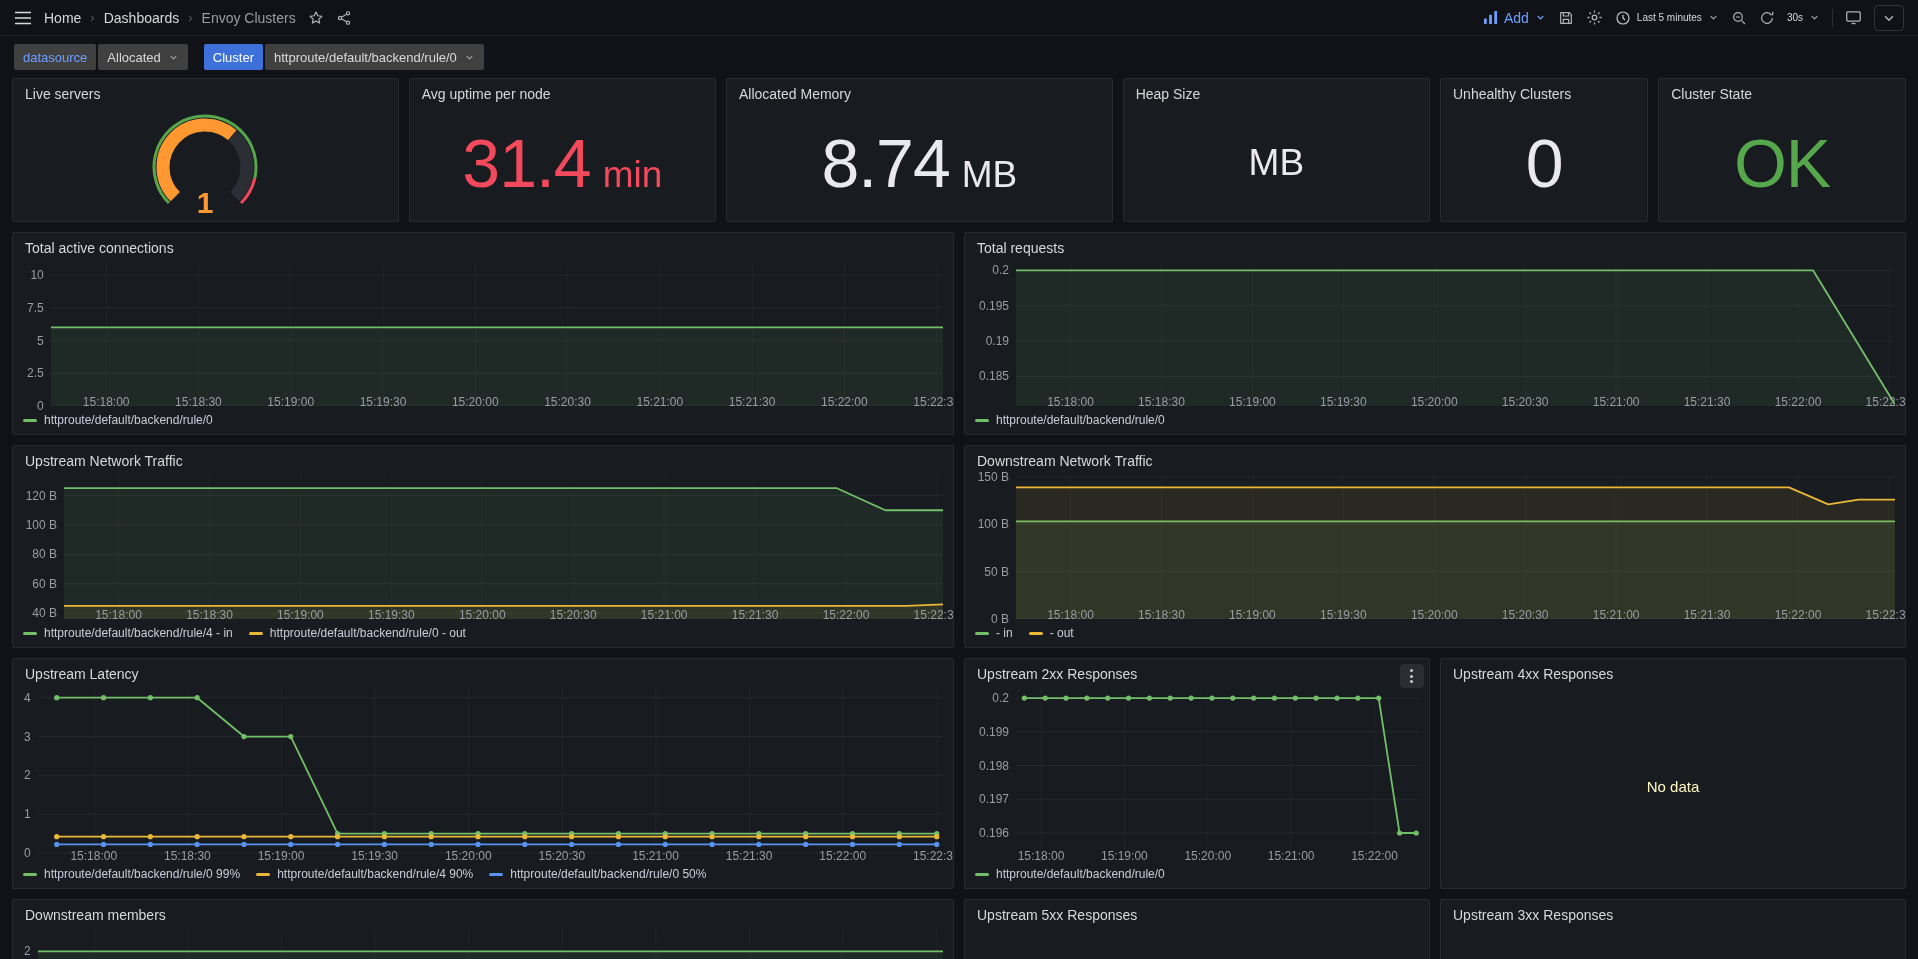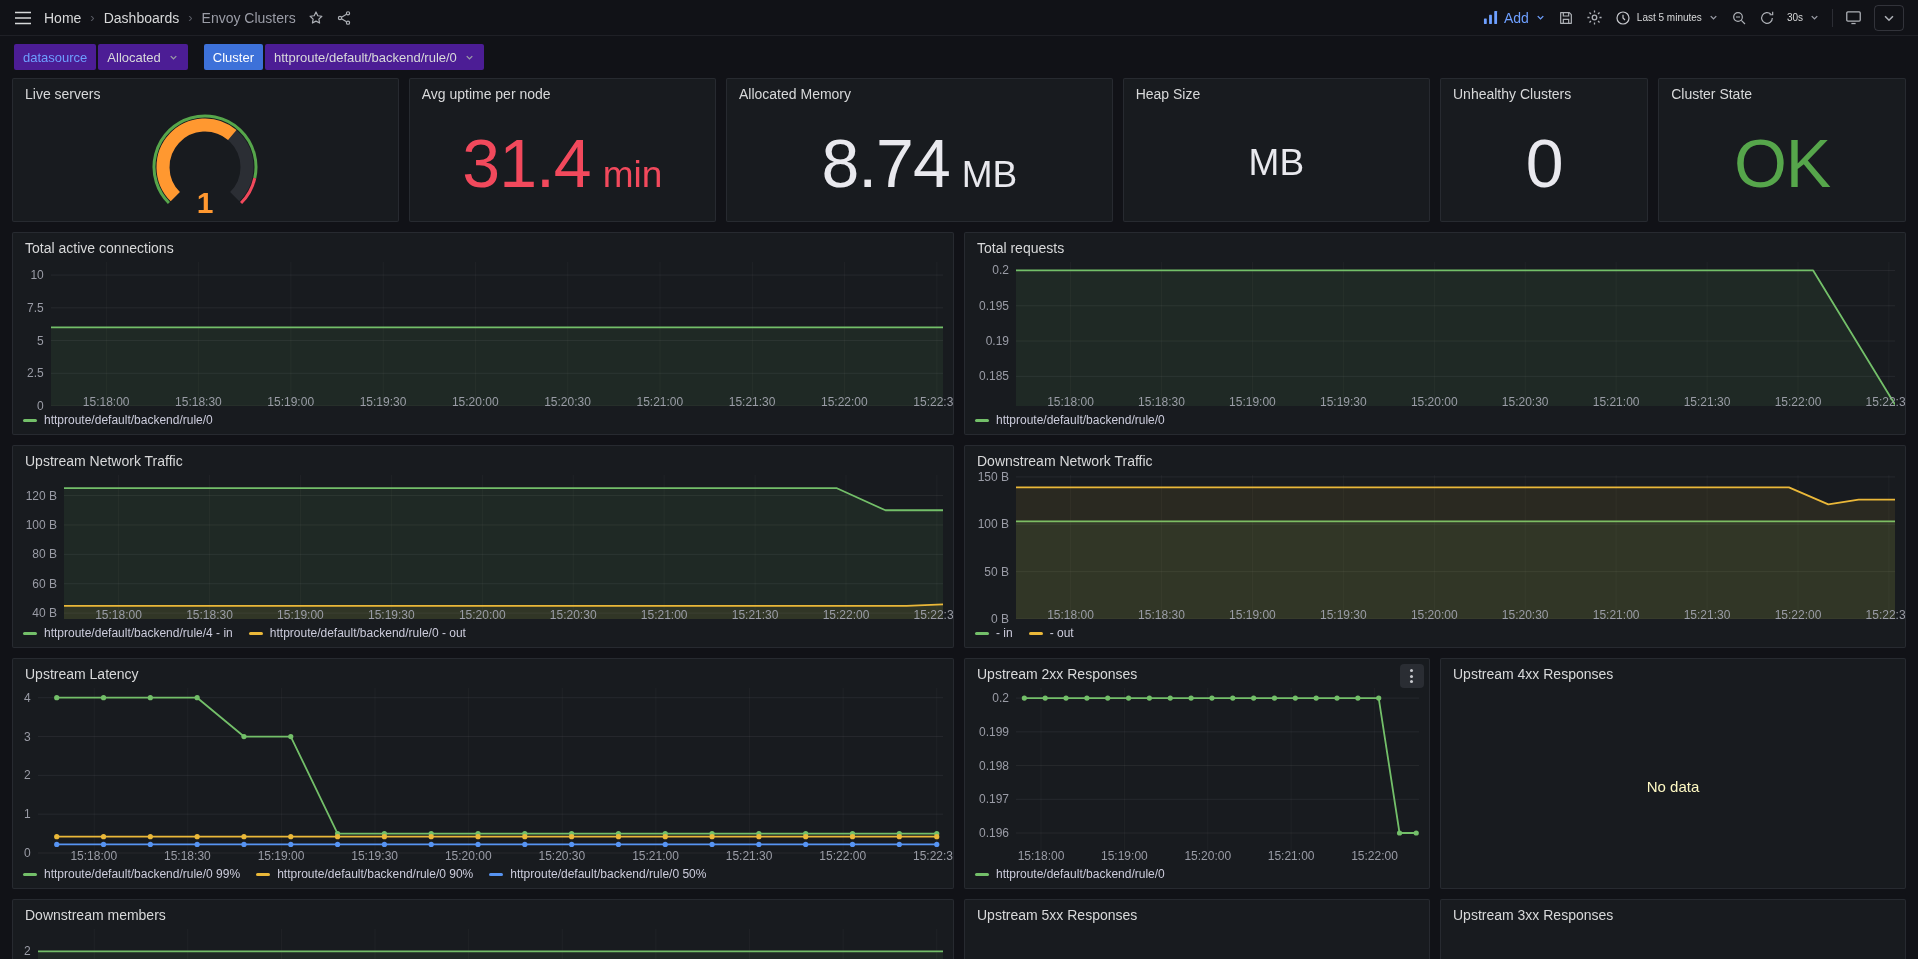--- a/index.html
+++ b/index.html
@@ -17,21 +17,21 @@
 .spacer{flex:1}
 .icon-btn{color:#aeb1b7}
 .add-btn{color:#6e9fff;font-size:14px;font-weight:500}
 .nav-text-btn{color:#d8d9da;font-size:10px}
 .nav-divider{width:1px;height:18px;background:rgba(204,204,220,0.15)}
 .chev-box{border:1px solid rgba(204,204,220,0.18);border-radius:4px;width:30px;height:26px;justify-content:center}
 
 
 .var-bar{display:flex;align-items:center;gap:16px;padding:8px 14px;height:42px}
 .var-group{display:flex;align-items:center;gap:2px}
-.chip{height:26px;display:inline-flex;align-items:center;gap:7px;padding:0 9px;border-radius:2px;font-size:13px;background:#4c1d95}
+.chip{height:26px;display:inline-flex;align-items:center;gap:7px;padding:0 9px;border-radius:2px;font-size:13px;background:#404040}
 .chip-label{color:#6e9fff}
 .chip-label-filled{background:#3d71d9;color:#fff}
 .chip-value{color:#d8d9da}
 .chip .caret{color:#9a9ca6}
 
 
 .dash{display:grid;grid-template-columns:repeat(96,1fr);grid-template-rows:144px 203px 203px 231px 230px;column-gap:10px;row-gap:10px;padding:0 12px}
 .panel{background:#181b1f;border:1px solid rgba(204,204,220,0.09);border-radius:2px;display:flex;flex-direction:column;position:relative;overflow:hidden}
 .s20{grid-column:span 20}.s16{grid-column:span 16}.s11{grid-column:span 11}.s13{grid-column:span 13}
 .s48{grid-column:span 48}.s24{grid-column:span 24}
@@ -593,21 +593,21 @@
           </div>
         </div>
       </div>
     <div class="legend">
         <div class="legend-item">
           <span class="swatch" style="background: rgb(115, 191, 105);"></span>
           <span>httproute/default/backend/rule/0 99%</span>
         </div>
         <div class="legend-item">
           <span class="swatch" style="background: rgb(234, 184, 57);"></span>
-          <span>httproute/default/backend/rule/0 90%</span>
+          <span>httproute/default/backend/rule/4 90%</span>
         </div>
         <div class="legend-item">
           <span class="swatch" style="background: rgb(87, 148, 242);"></span>
           <span>httproute/default/backend/rule/0 50%</span>
         </div>
       </div>
   </section>
 
   <section class="panel s24">
     <div class="panel-header">

